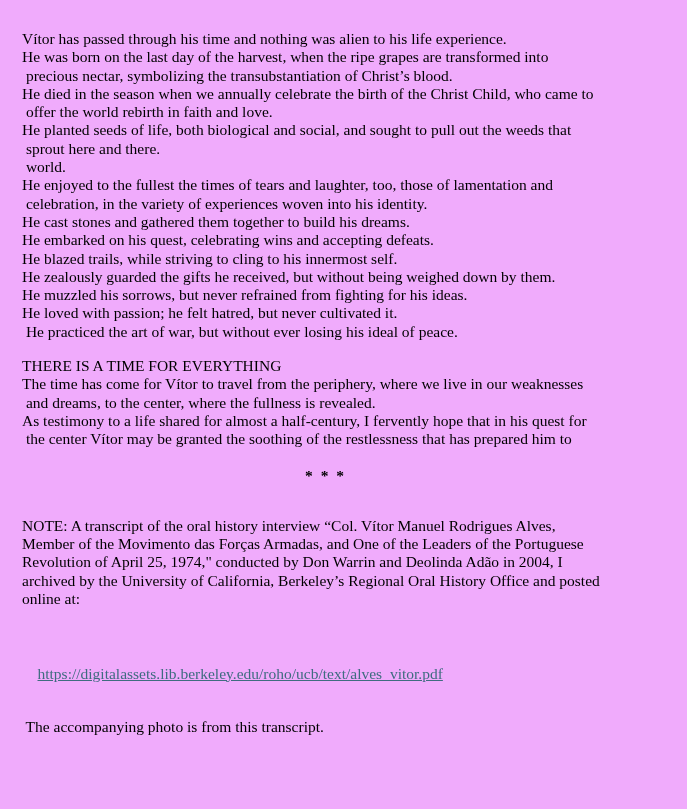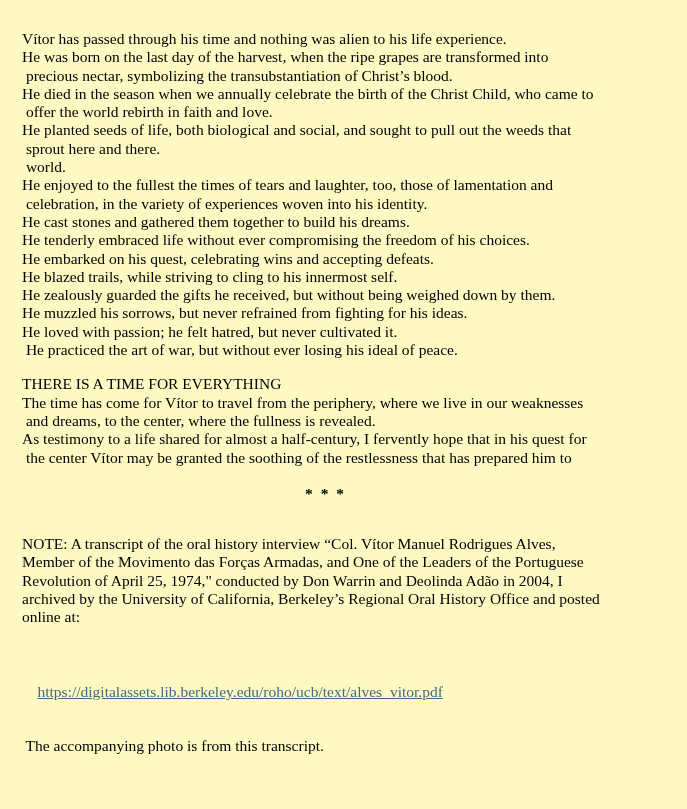--- a/index.html
+++ b/index.html
@@ -5,21 +5,21 @@
   html, body { margin: 0; padding: 0; }
   body {
     width: 687px;
     height: 809px;
     background: #ffffff;
     overflow: hidden;
   }
   .page {
     width: 687px;
     height: 809px;
-    background: #fef9c3;
+    background: #f0abfc;
     color: #000000;
     font-family: "Liberation Serif", "DejaVu Serif", serif;
     font-size: 15.5px;
     line-height: 18.3px;
     box-sizing: border-box;
     padding: 30px 58px 0 22px;
     overflow: hidden;
   }
   .line {
     white-space: pre;
@@ -50,21 +50,20 @@
     <div class="line">He was born on the last day of the harvest, when the ripe grapes are transformed into</div>
     <div class="line"> precious nectar, symbolizing the transubstantiation of Christ’s blood.</div>
     <div class="line">He died in the season when we annually celebrate the birth of the Christ Child, who came to</div>
     <div class="line"> offer the world rebirth in faith and love.</div>
     <div class="line">He planted seeds of life, both biological and social, and sought to pull out the weeds that</div>
     <div class="line"> sprout here and there.</div>
     <div class="line"> world.</div>
     <div class="line">He enjoyed to the fullest the times of tears and laughter, too, those of lamentation and</div>
     <div class="line"> celebration, in the variety of experiences woven into his identity.</div>
     <div class="line">He cast stones and gathered them together to build his dreams.</div>
-    <div class="line">He tenderly embraced life without ever compromising the freedom of his choices.</div>
     <div class="line">He embarked on his quest, celebrating wins and accepting defeats.</div>
     <div class="line">He blazed trails, while striving to cling to his innermost self.</div>
     <div class="line">He zealously guarded the gifts he received, but without being weighed down by them.</div>
     <div class="line">He muzzled his sorrows, but never refrained from fighting for his ideas.</div>
     <div class="line">He loved with passion; he felt hatred, but never cultivated it.</div>
     <div class="line"> He practiced the art of war, but without ever losing his ideal of peace.</div>
   </div>
 
   <div class="section-2">
     <div class="line">THERE IS A TIME FOR EVERYTHING</div>

